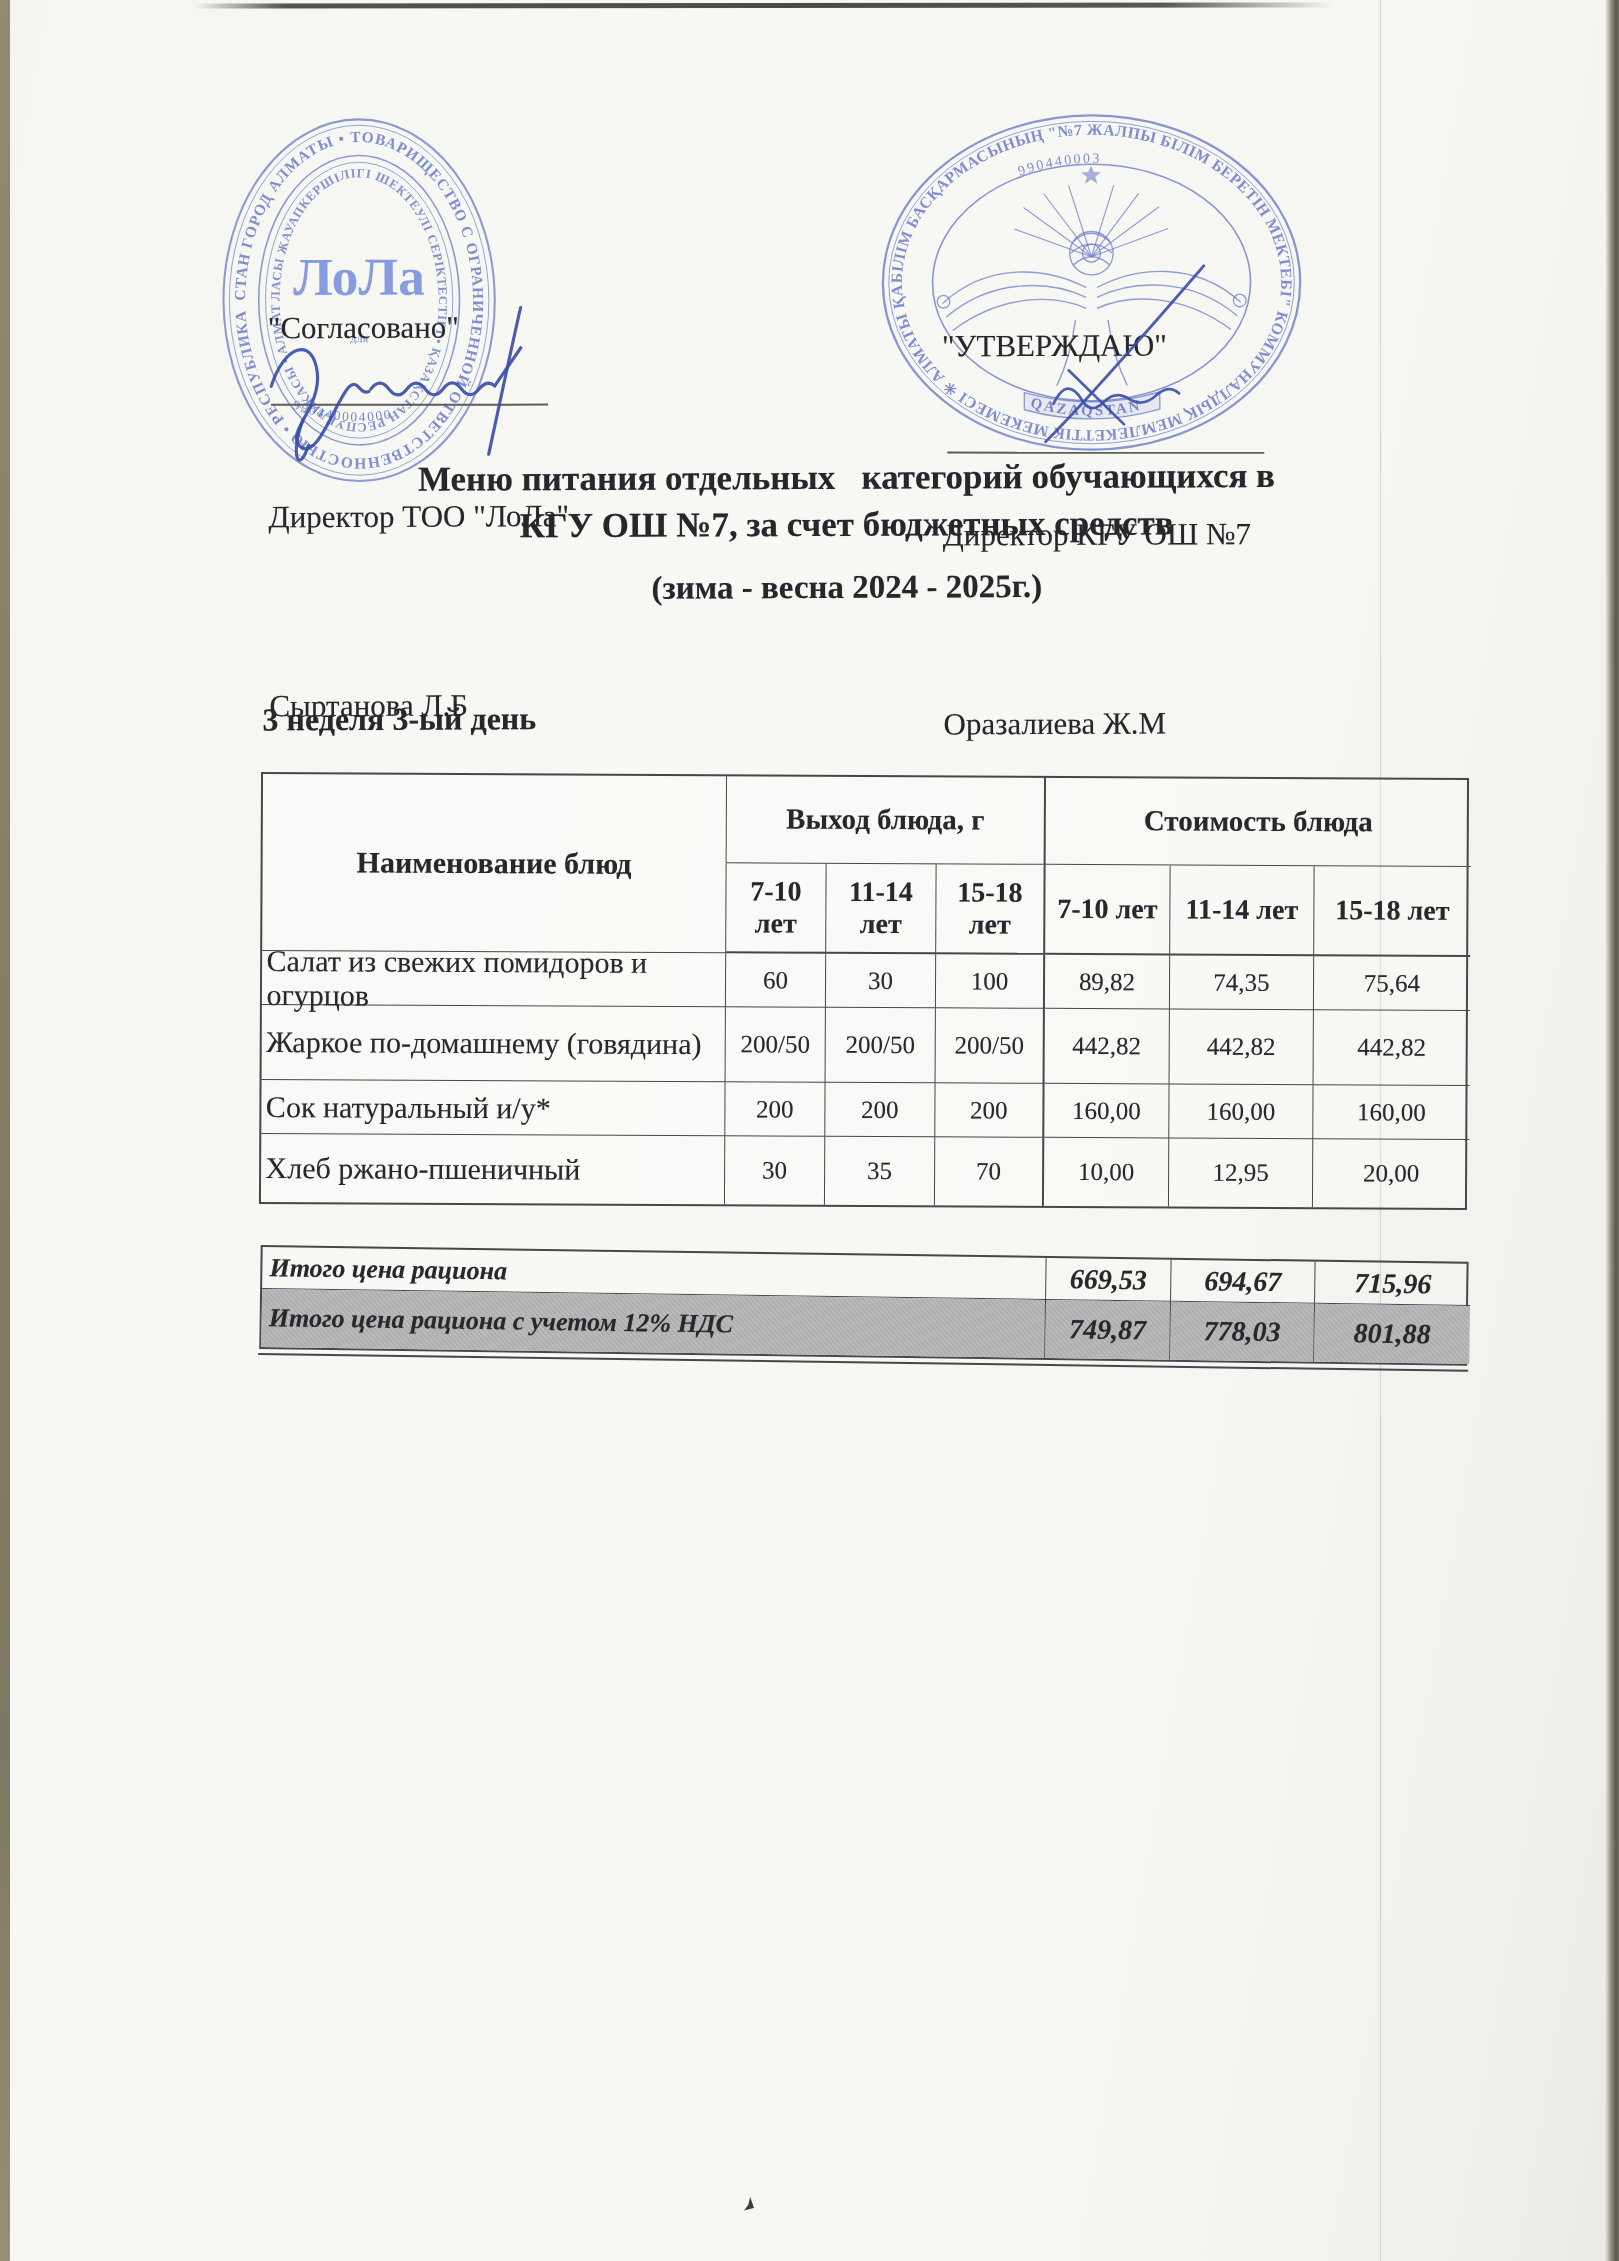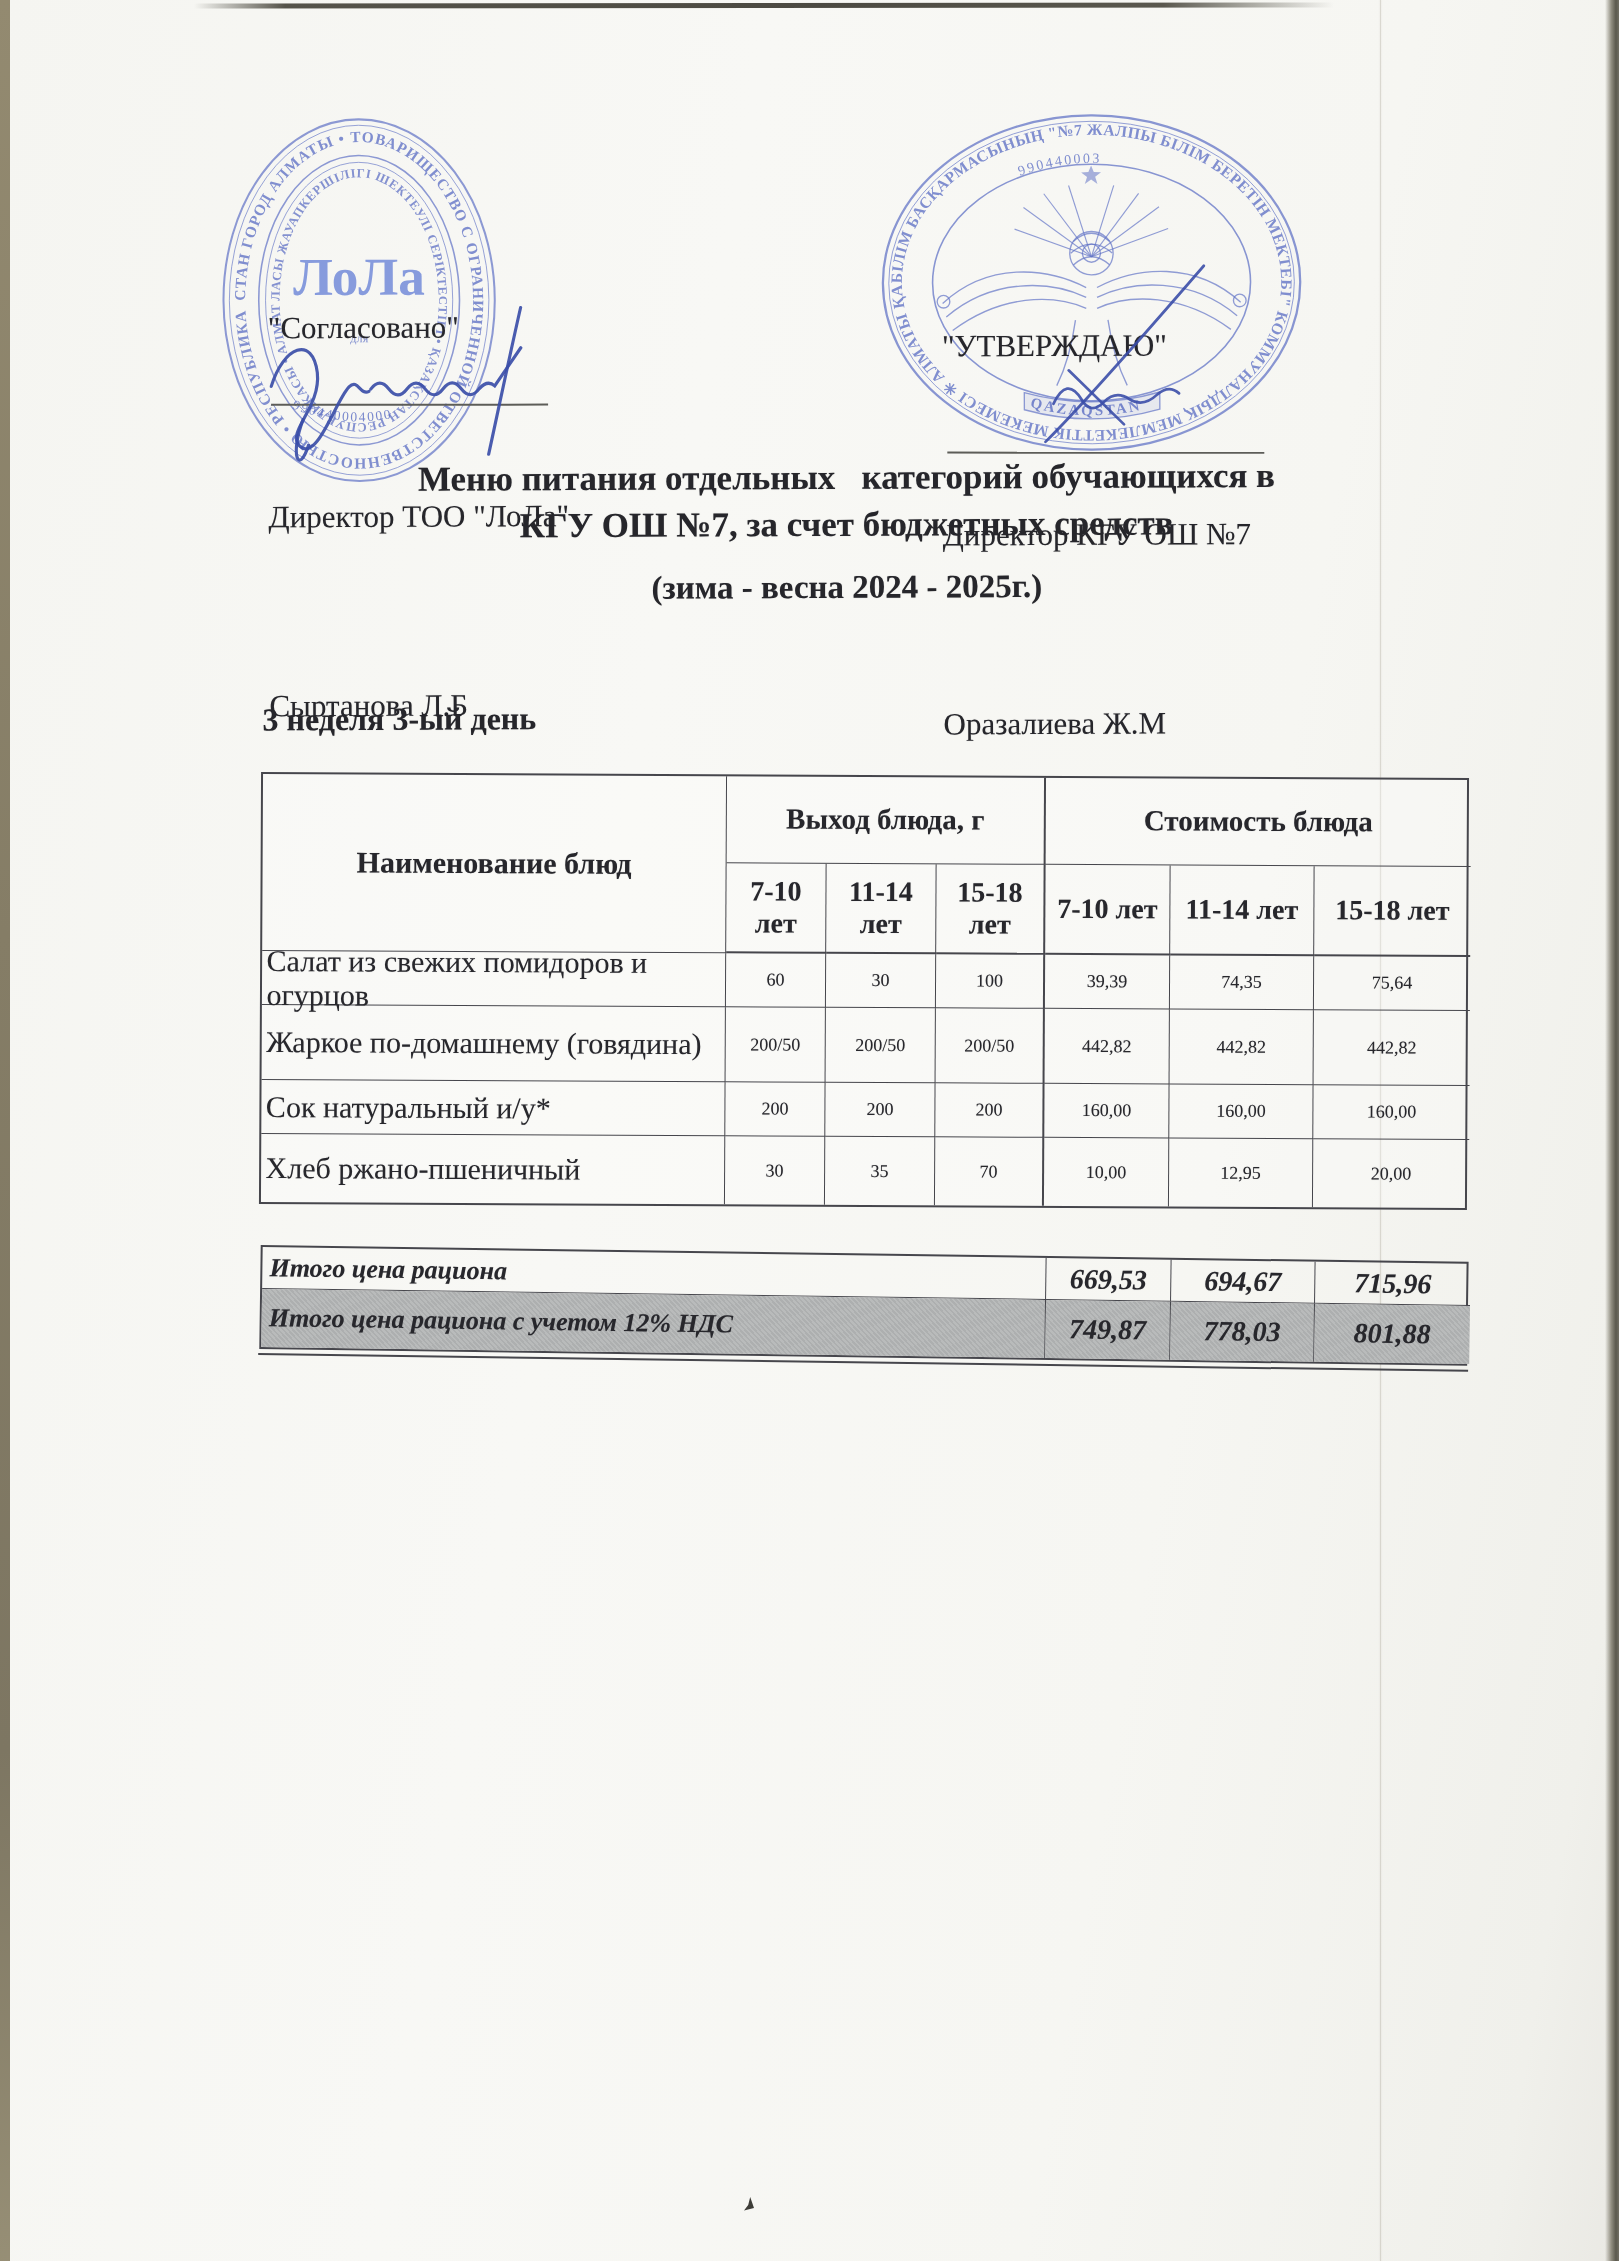--- a/index.html
+++ b/index.html
@@ -39,21 +39,21 @@
     grid-template-rows:87px 90px 54px 75px 54px 68px;
     border:2.7px solid var(--ln);box-sizing:border-box;transform:rotate(0.28deg);transform-origin:left center;
     background:rgba(255,255,255,.25);}
   .tt{position:absolute;left:260px;top:1245px;width:1208px;display:grid;z-index:4;
     grid-template-columns:784px 125px 144px 155px;
     grid-template-rows:42px 58px;
     border:2.7px solid var(--ln);box-sizing:border-box;transform:rotate(0.8deg);transform-origin:left center;}
   .tt::after{content:"";position:absolute;left:-2.7px;right:-2.7px;bottom:-7.7px;height:1.8px;background:var(--ln);}
   .c{display:flex;align-items:center;justify-content:center;box-sizing:border-box;
     border-right:1.4px solid var(--ln);border-bottom:1.8px solid var(--ln);
-    font-size:18px;color:#27272c;text-shadow:0 0 0.9px rgba(38,38,43,.30);text-align:center;}
+    font-size:25px;color:#27272c;text-shadow:0 0 0.9px rgba(38,38,43,.30);text-align:center;}
   .c.hdr{font-weight:bold;font-size:29px;line-height:1.16;}
   .c.age{font-size:28px;border-bottom-width:2.7px;padding:0 3.6px;}
   .c.dishname{justify-content:flex-start;text-align:left;padding-left:4.5px;}
   .c.dish-h{border-right-width:1.8px;font-size:30px;}
   .c.sep{border-right-width:2.3px;}
   .c.no-r{border-right:none;}
   .c.no-b{border-bottom:none;}
   .c.total-label{justify-content:flex-start;padding-left:7.2px;font-style:italic;font-weight:bold;font-size:26px;}
   .c.total-val{font-style:italic;font-weight:bold;font-size:28px;}
   .c.shade{background:#b4b6b6;
@@ -180,21 +180,21 @@
     <div class="c hdr age" style="grid-area:2/3/3/4">11-14 лет</div>
     <div class="c hdr age sep" style="grid-area:2/4/3/5">15-18 лет</div>
     <div class="c hdr age" style="grid-area:2/5/3/6">7-10 лет</div>
     <div class="c hdr age" style="grid-area:2/6/3/7">11-14 лет</div>
     <div class="c hdr age no-r" style="grid-area:2/7/3/8">15-18 лет</div>
 
     <div class="c dishname dish-h" style="grid-area:3/1/4/2">Салат из свежих помидоров и огурцов</div>
     <div class="c" style="grid-area:3/2/4/3">60</div>
     <div class="c" style="grid-area:3/3/4/4">30</div>
     <div class="c sep" style="grid-area:3/4/4/5">100</div>
-    <div class="c" style="grid-area:3/5/4/6">39,39</div>
+    <div class="c" style="grid-area:3/5/4/6">89,82</div>
     <div class="c" style="grid-area:3/6/4/7">74,35</div>
     <div class="c no-r" style="grid-area:3/7/4/8">75,64</div>
 
     <div class="c dishname dish-h" style="grid-area:4/1/5/2">Жаркое по-домашнему (говядина)</div>
     <div class="c" style="grid-area:4/2/5/3">200/50</div>
     <div class="c" style="grid-area:4/3/5/4">200/50</div>
     <div class="c sep" style="grid-area:4/4/5/5">200/50</div>
     <div class="c" style="grid-area:4/5/5/6">442,82</div>
     <div class="c" style="grid-area:4/6/5/7">442,82</div>
     <div class="c no-r" style="grid-area:4/7/5/8">442,82</div>

